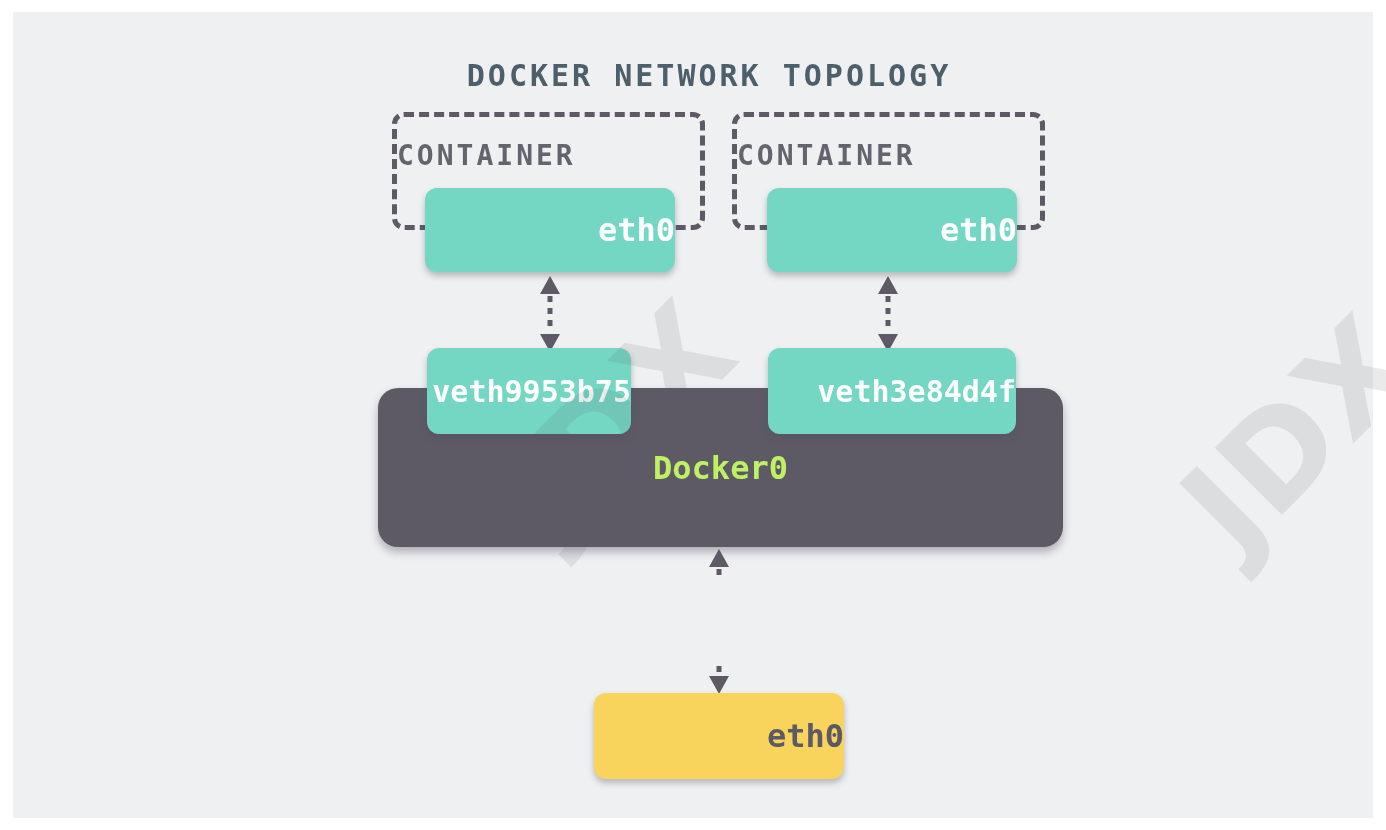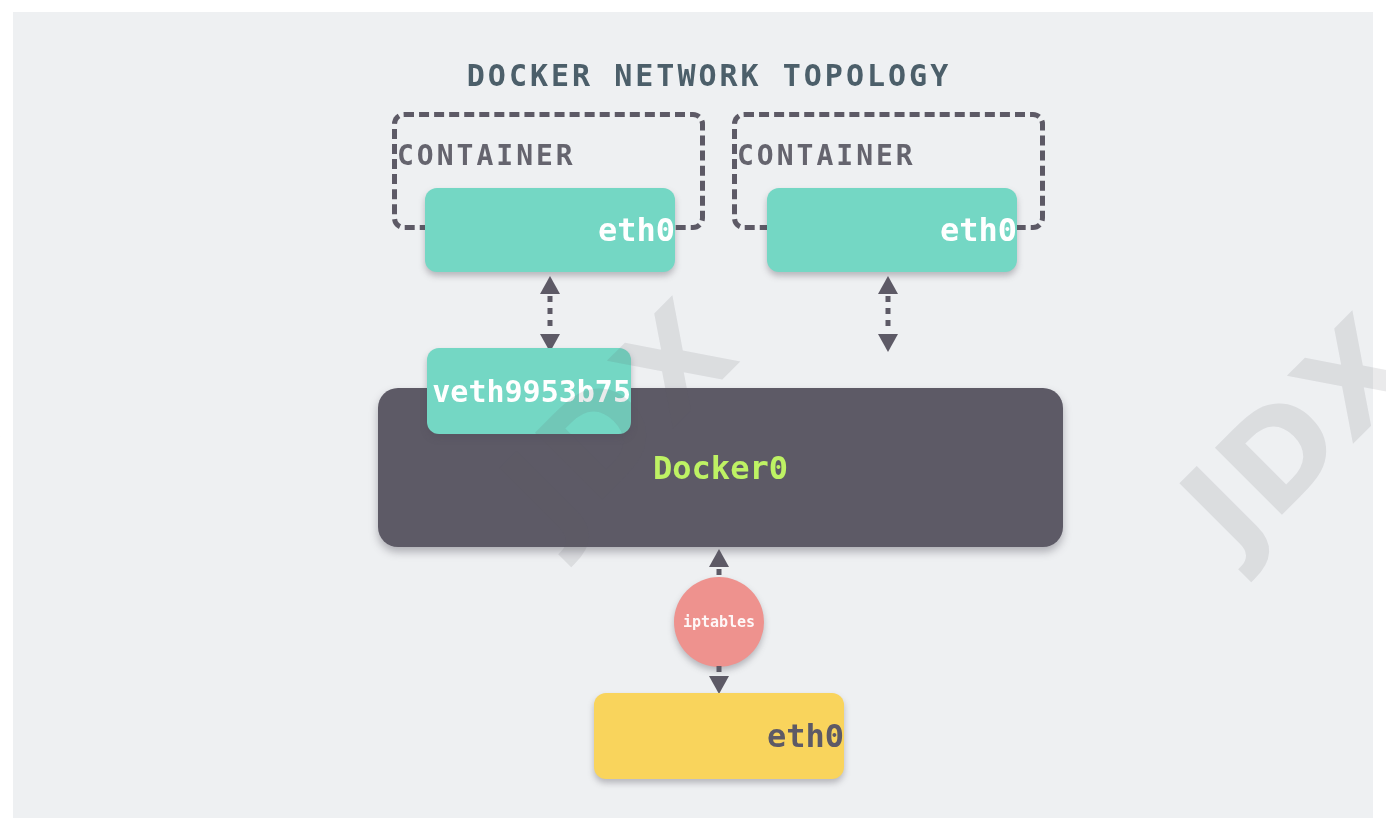--- a/index.html
+++ b/index.html
@@ -72,29 +72,29 @@
     <polygon points="14,76 4,58 24,58"></polygon>
   </svg>
 
   <div class="bridge">
     <span>Docker0</span>
   </div>
 
   <div class="node node-teal" style="left:427px;top:348px;width:204px;height:86px;font-size:30px;">
     <span>veth9953b75</span>
   </div>
+  <div class="node node-teal" style="left:768px;top:348px;width:248px;height:86px;font-size:30px;">
+    <span>veth3e84d4f</span>
+  </div>
 
   <svg class="arrow" style="left:705px;top:549px;" width="28" height="29">
     <polygon points="14,0 4,18 24,18"></polygon>
     <line x1="14" y1="20" x2="14" y2="29"></line>
   </svg>
 
-  <div class="firewall">
-    <span>iptables</span>
-  </div>
 
   <svg class="arrow" style="left:705px;top:666px;" width="28" height="28">
     <line x1="14" y1="0" x2="14" y2="8"></line>
     <polygon points="14,28 4,10 24,10"></polygon>
   </svg>
 
   <div class="node node-yellow" style="left:594px;top:693px;width:250px;height:86px;">
     <span>eth0</span>
   </div>
 

